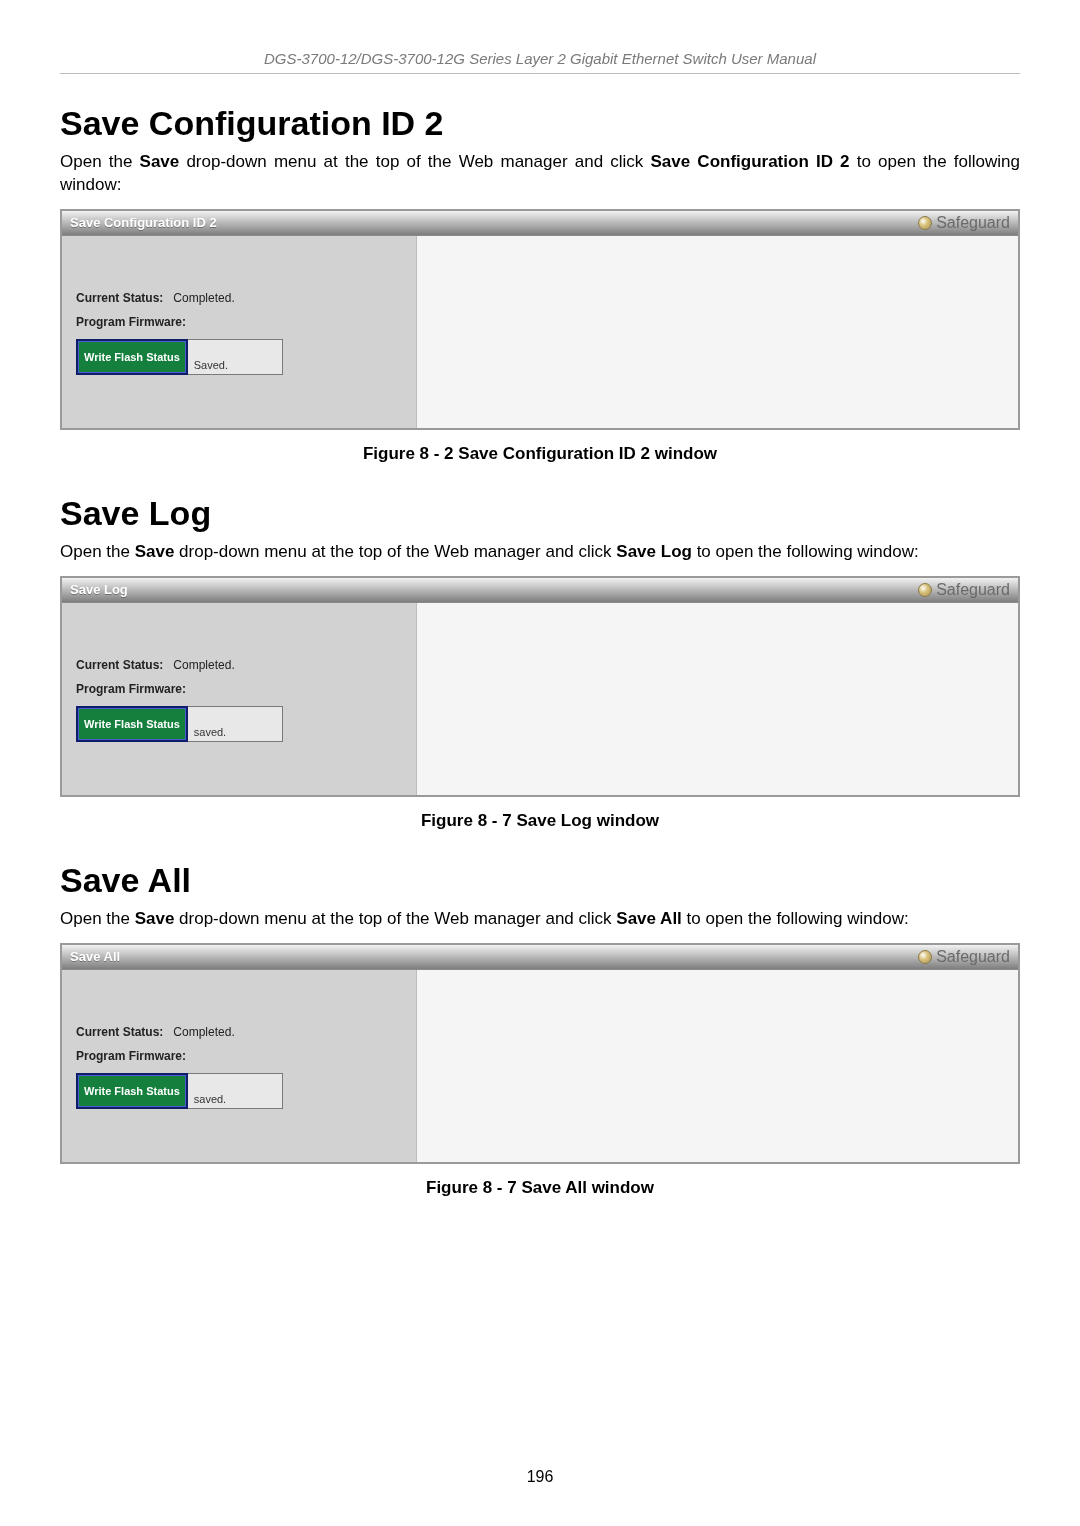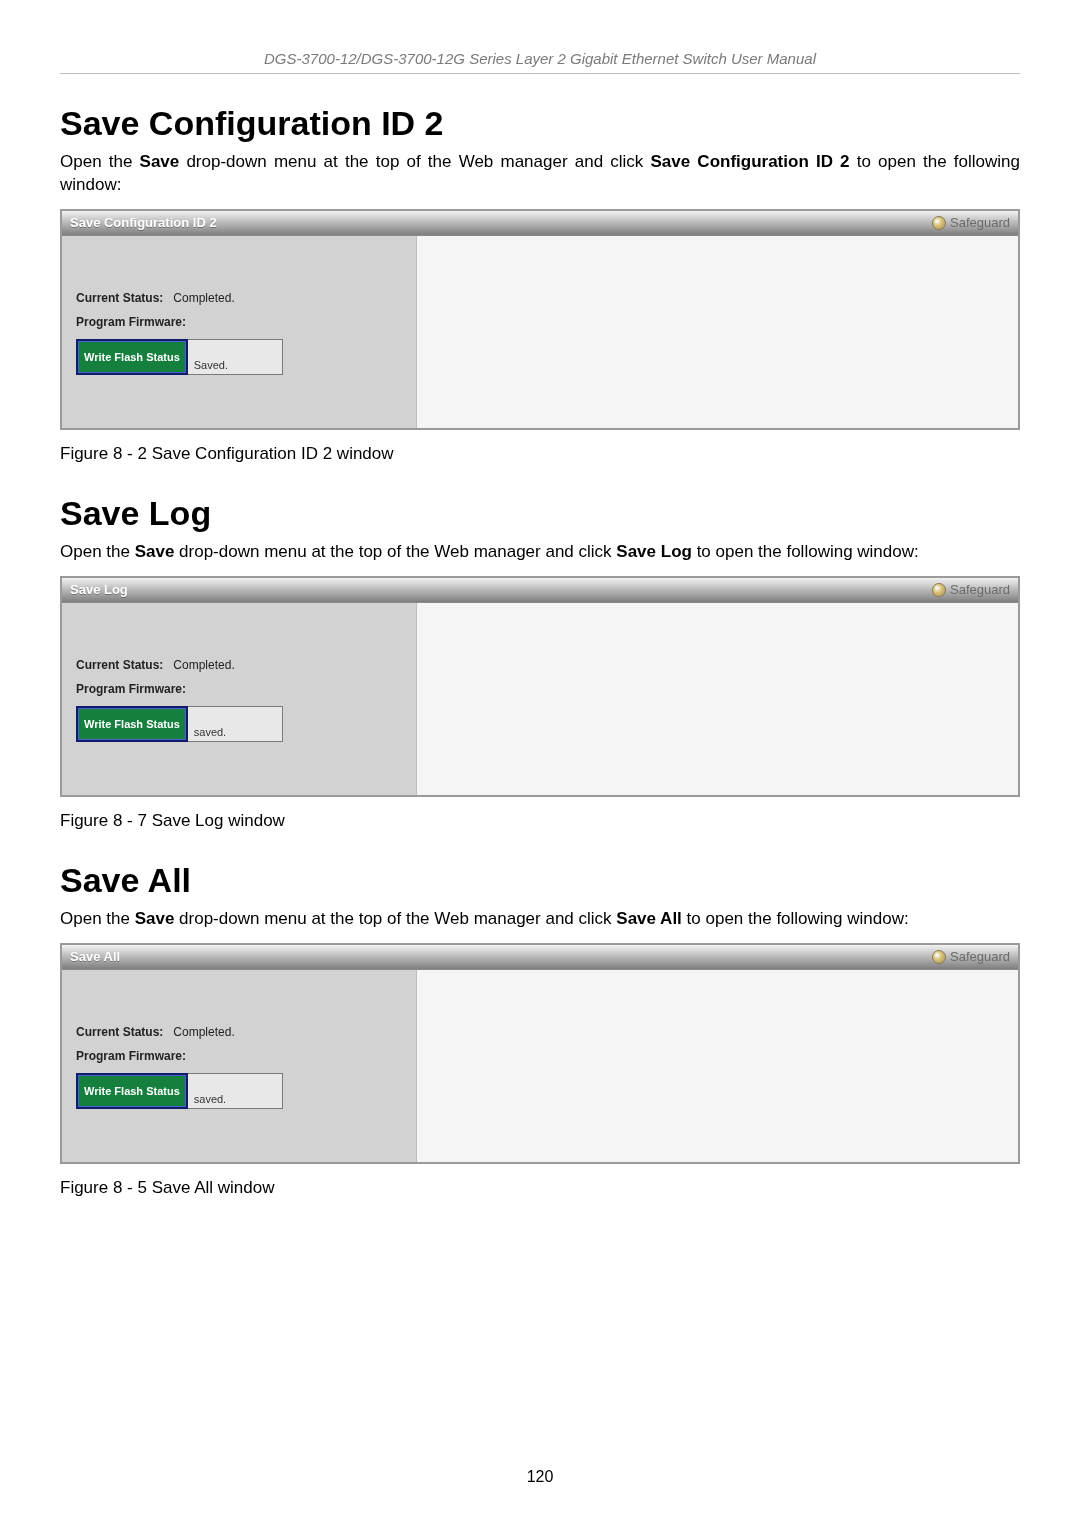--- a/index.html
+++ b/index.html
@@ -36,22 +36,22 @@
   }
   p.body {
     font-size: 17px;
     margin: 6px 0 12px 0;
     line-height: 1.35;
   }
   p.body.justify {
     text-align: justify;
   }
   .caption {
-    text-align: left;
-    font-weight: normal;
+    text-align: center;
+    font-weight: bold;
     font-size: 17px;
     margin: 14px 0 30px 0;
   }
 
   
   .panel {
     width: 100%;
     border: 2px solid #9a9a9a;
     box-sizing: border-box;
     background: #cfcfcf;
@@ -66,26 +66,26 @@
     border-bottom: 1px solid #8a8a8a;
     font-size: 13px;
     color: #fff;
     font-weight: bold;
   }
   .panel-titlebar .left {
     text-shadow: 0 1px 0 rgba(0,0,0,0.3);
   }
   .panel-titlebar .right {
     display: flex;
-    align-items: flex-end;
+    align-items: center;
     gap: 4px;
     color: #6a6a6a;
     font-weight: normal;
     text-shadow: none;
-    font-size: 13px;
+    font-size: 16px;
   }
   .safeguard-icon {
     width: 12px;
     height: 12px;
     border-radius: 50%;
     background: radial-gradient(circle at 35% 35%, #fff 0%, #d9c27a 40%, #a8925a 100%);
     border: 1px solid #8a7a4a;
   }
   .panel-body {
     display: flex;
@@ -239,18 +239,18 @@
                 <span class="lbl">Program Firmware:</span>
               </div>
               <div class="flash-wrap">
                 <div class="flash-btn">Write Flash Status</div>
                 <div class="flash-field">saved.</div>
               </div>
             </div>
             <div class="panel-right"></div>
           </div>
         </div>
-        <div class="caption">Figure 8 - 5 Save All window</div>
+        <div class="caption">Figure 8 - 7 Save All window</div>
       </div>
     </div>
 
-  <div class="page-number">120</div>
+  <div class="page-number">196</div>
 </div>
 
 </body></html>

